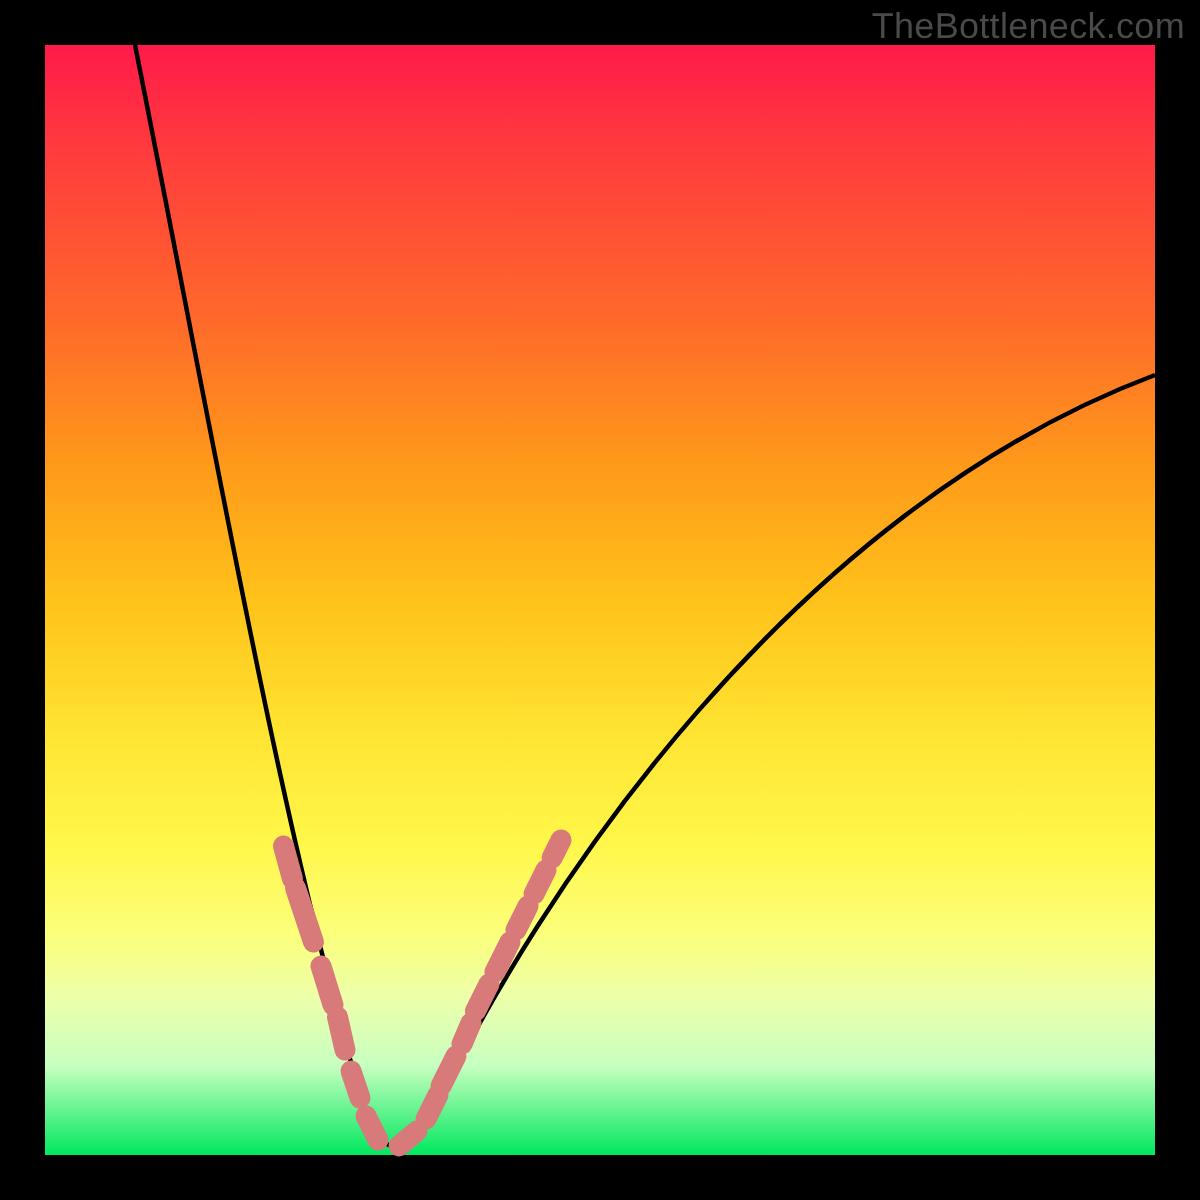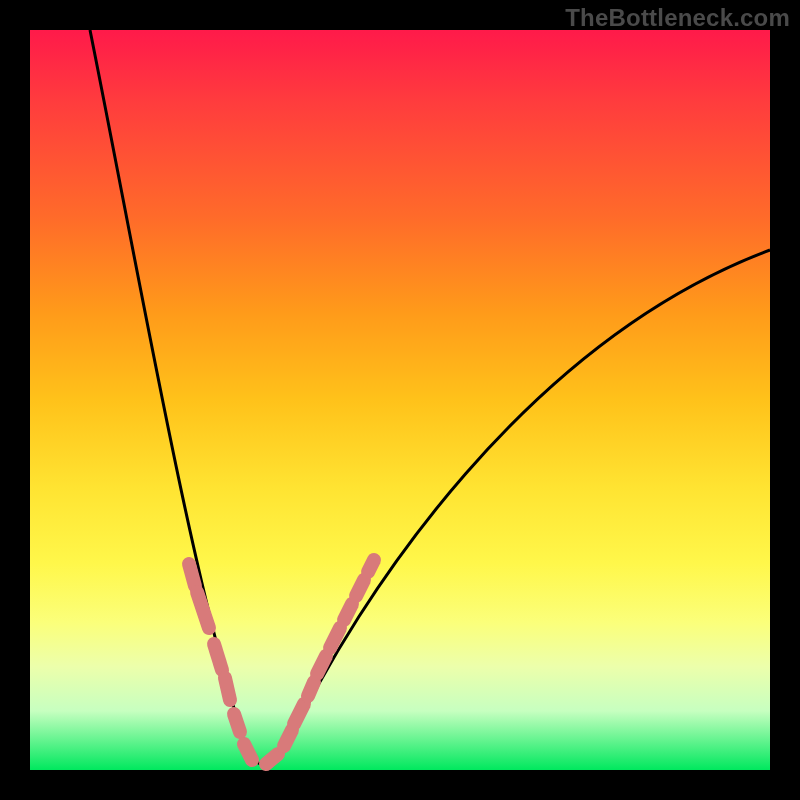--- a/index.html
+++ b/index.html
@@ -16,21 +16,21 @@
     width: 800px;
     height: 800px;
     background: #000;
   }
   .watermark {
     position: absolute;
     top: 4px;
     right: 10px;
     color: #4a4a4a;
     font-size: 24px;
-    font-weight: 700;
+    font-weight: 400;
     letter-spacing: 0.2px;
     z-index: 50;
   }
   .plot-area {
     position: absolute;
     left: 30px;
     top: 30px;
     width: 740px;
     height: 740px;
     background: linear-gradient(to bottom,

